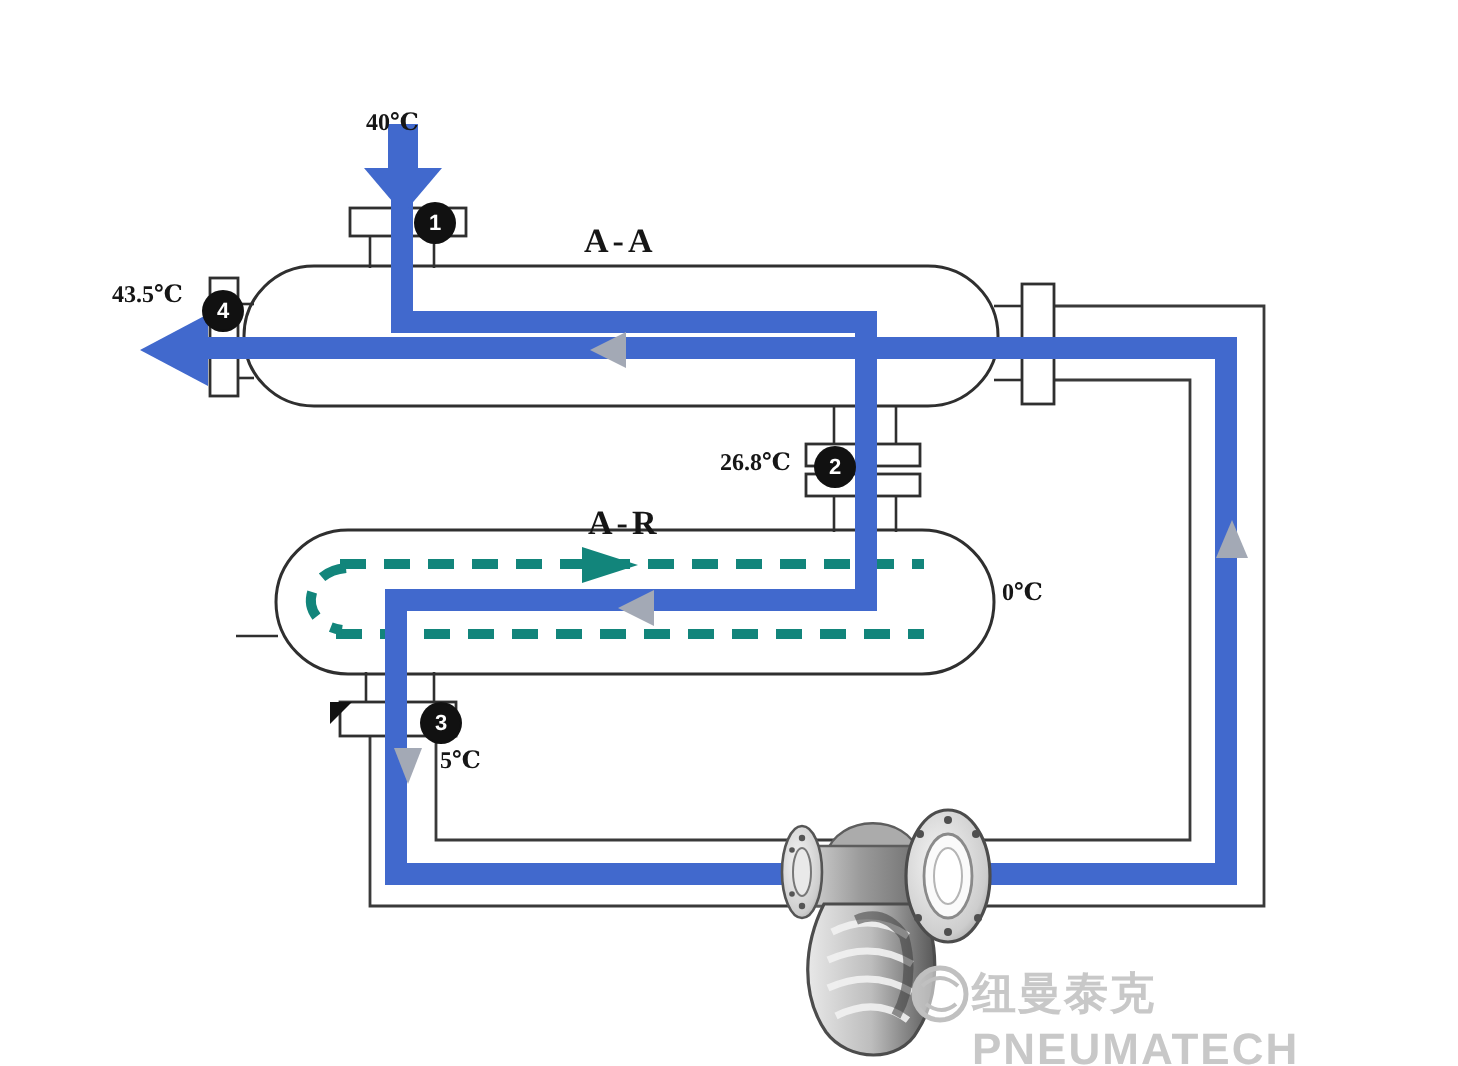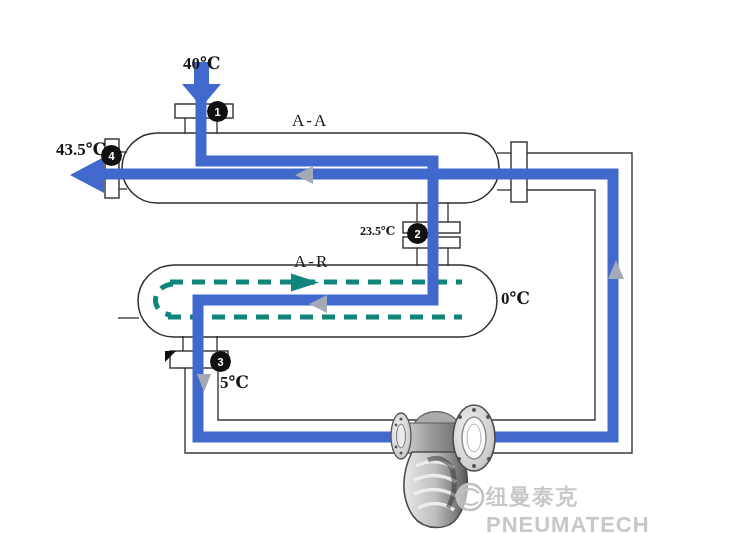--- a/index.html
+++ b/index.html
@@ -8,26 +8,26 @@
     width:729px;height:533px;
     background:#ffffff;
     font-family:"Liberation Serif","DejaVu Serif",serif;
     overflow:hidden;
   }
   .stage svg{position:absolute;left:0;top:0;}
   .lbl{
     position:absolute;
     color:#161616;
     font-weight:bold;
-    font-size:17px;
+    font-size:12px;
     white-space:nowrap;
     line-height:1;
   }
   .vessel-lbl{
-    font-weight:normal;
+    font-weight:bold;
     font-size:17px;
     letter-spacing:2px;
   }
   .badge{
     position:absolute;
     width:19px;height:19px;
     background:#111111;
     border-radius:50%;
     color:#ffffff;
     font-family:"Liberation Sans","DejaVu Sans",sans-serif;
@@ -157,21 +157,21 @@
     </g>
 
     <g>
       <circle cx="470" cy="497" r="13" fill="rgba(255,255,255,0.55)" stroke="#c0c0c0" stroke-width="2.5"></circle>
       <path d="M461,493 q9,-8 18,0 M463,502 q8,6 15,0" fill="none" stroke="#c0c0c0" stroke-width="2"></path>
     </g>
   </svg>
 
   <div class="lbl" style="left:183px;top:55px;">40℃</div>
   <div class="lbl" style="left:56px;top:141px;">43.5℃</div>
-  <div class="lbl" style="left:360px;top:225px;font-size:12px;">23.5℃</div>
+  <div class="lbl" style="left:360px;top:225px;font-size:12px;">26.8℃</div>
   <div class="lbl" style="left:501px;top:290px;">0℃</div>
   <div class="lbl" style="left:220px;top:374px;">5℃</div>
 
   <div class="lbl vessel-lbl" style="left:292px;top:112px;">A-A</div>
   <div class="lbl vessel-lbl" style="left:294px;top:253px;">A-R</div>
 
   <div class="badge" style="left:208px;top:102px;">1</div>
   <div class="badge" style="left:408px;top:224px;">2</div>
   <div class="badge" style="left:211px;top:352px;">3</div>
   <div class="badge" style="left:102px;top:146px;">4</div>

